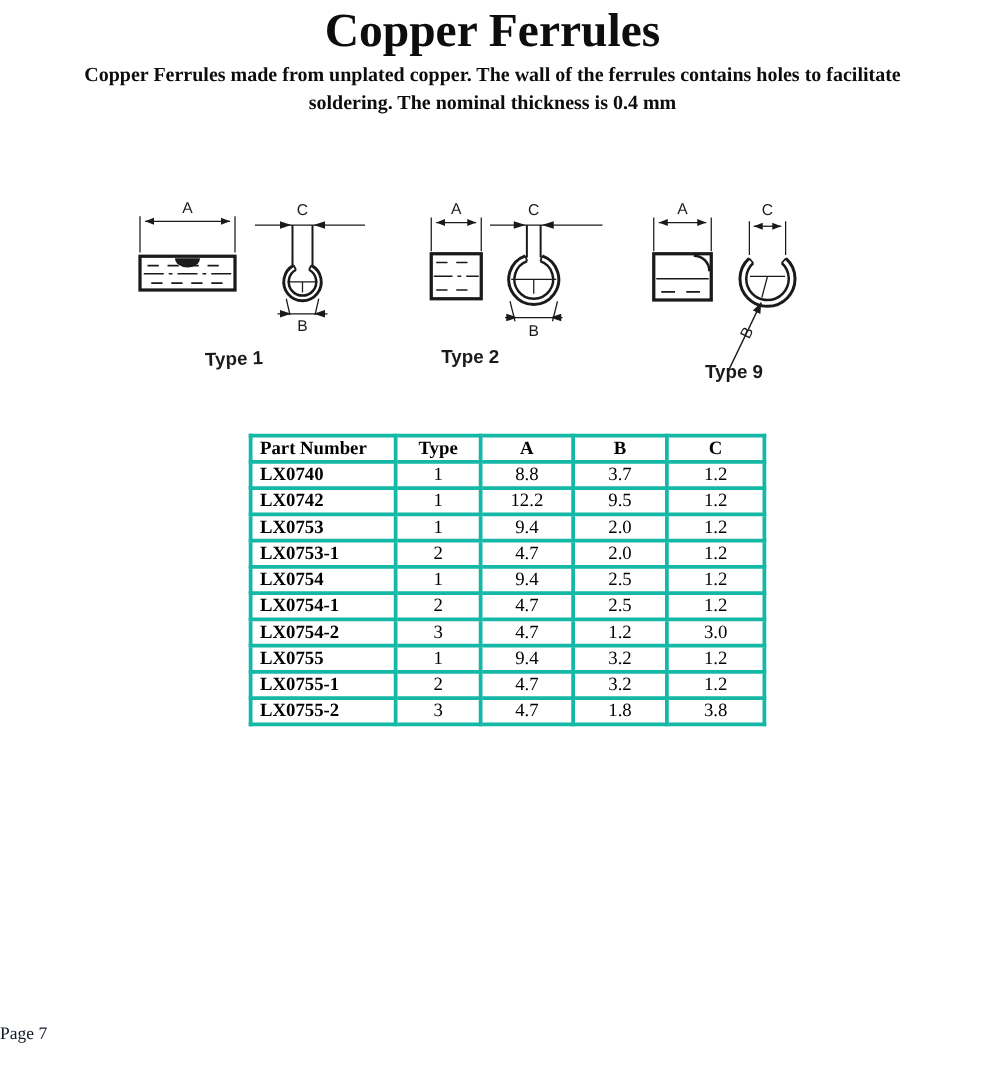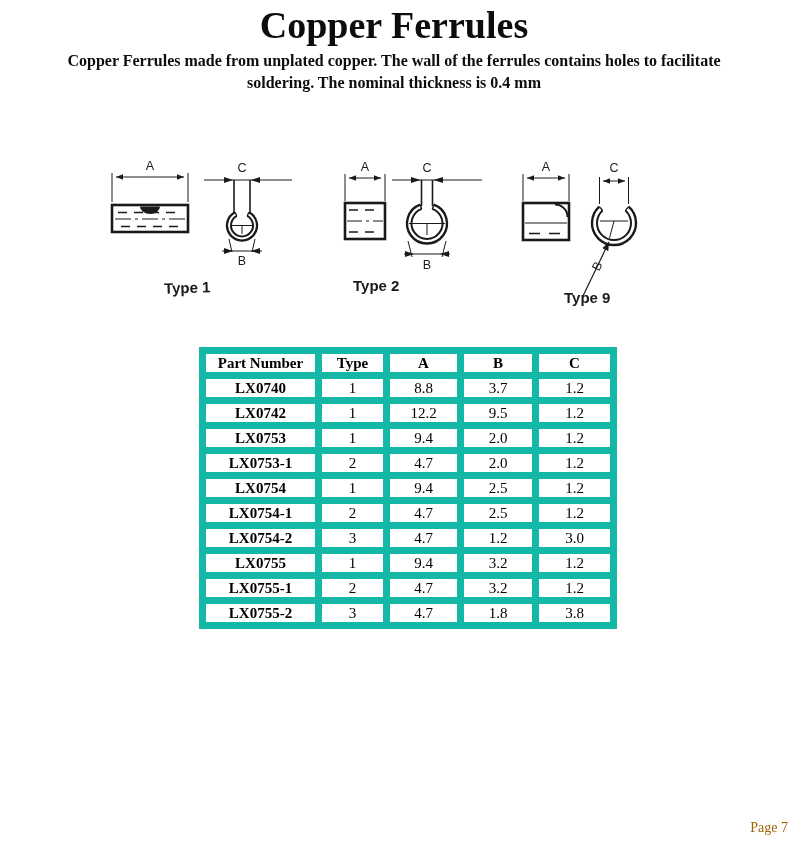--- a/index.html
+++ b/index.html
@@ -27,31 +27,31 @@
   .type-label.t3{left:564px;top:289px;}
   .dim-text{
     font-family:"Liberation Sans", sans-serif;font-size:12.5px;
     fill:#1a1a1a;stroke:none;text-anchor:middle;
   }
   table.parts{
     position:absolute;left:199px;top:347px;border-collapse:collapse;
     font-size:15px;color:#000;table-layout:fixed;
   }
   table.parts th, table.parts td{
-    border:7px solid #14b8a6;height:18px;line-height:18px;
-    padding:0 6px;overflow:hidden;white-space:nowrap;text-align:center;
+    border:3px solid #14b8a6;height:18px;line-height:18px;
+    padding:0 6px;overflow:hidden;white-space:nowrap;
   }
   table.parts th{font-weight:bold;}
   th.h-part{text-align:left;}
   th.h-val{text-align:center;}
   td.c-part{font-weight:bold;text-align:left;}
   td.c-val{font-weight:normal;text-align:center;}
   .footer{
-    position:absolute;top:820px;left:0;width:788px;text-align:right;
-    font-size:14px;color:#a16207;
+    position:absolute;top:820px;left:0;width:788px;text-align:left;
+    font-size:14px;color:#0f172a;
   }
 </style>
 </head>
 <body>
 
 <div class="page">
 
   <h1 class="title">Copper Ferrules</h1>
 
   <div class="subtitle">

